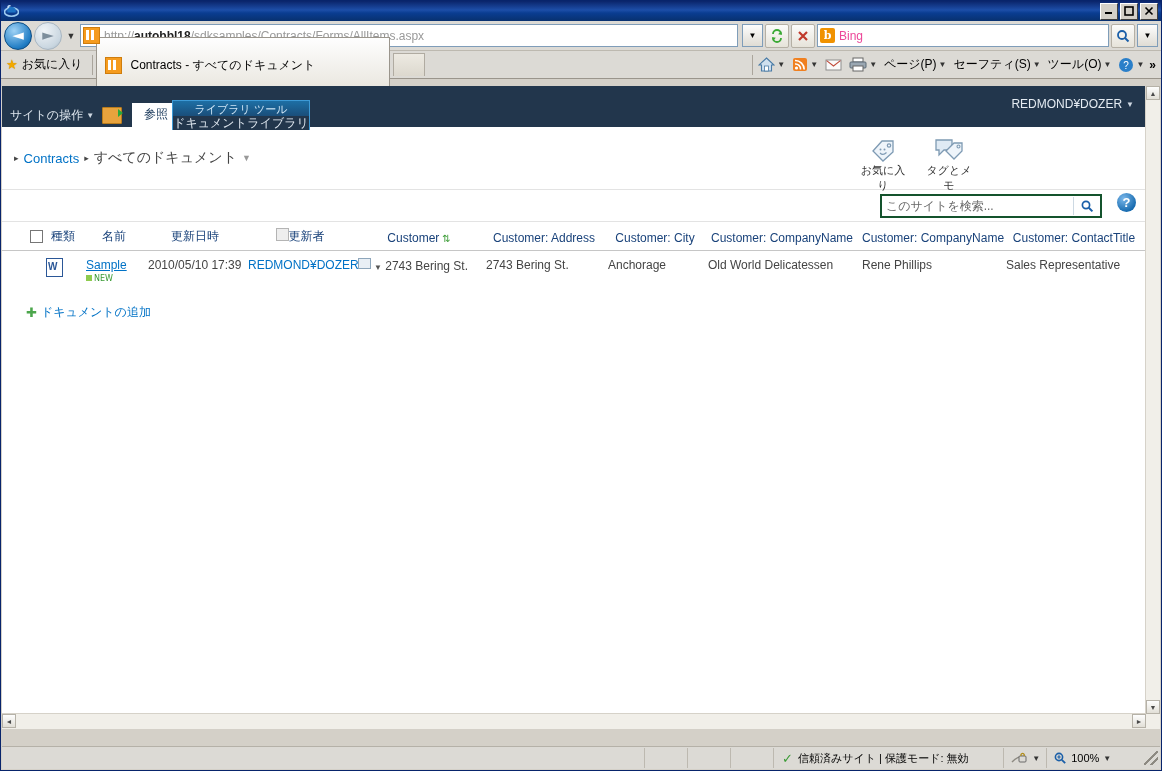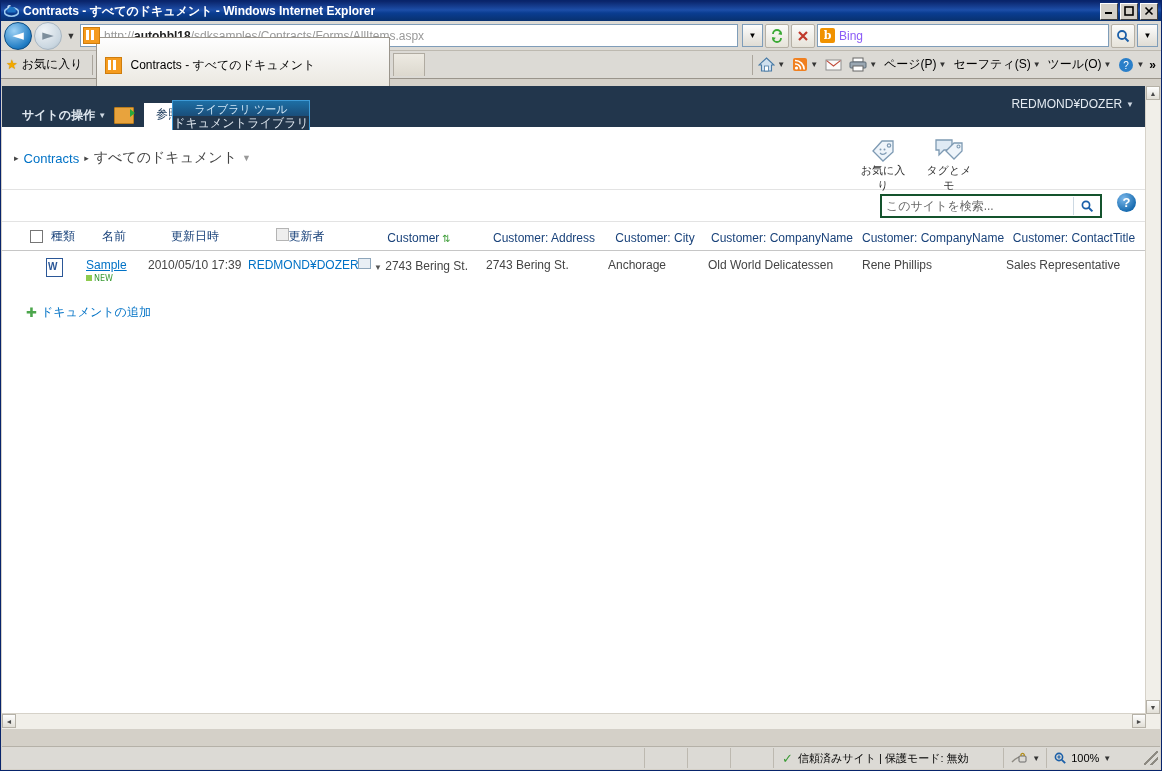--- a/index.html
+++ b/index.html
@@ -38,21 +38,21 @@
   .sp-ico:after{content:"";position:absolute;left:7px;top:2px;width:3px;height:10px;background:#fff;}
   .urltext{font-size:12px;color:#999;white-space:nowrap;overflow:hidden;}
   .urltext b{color:#222;font-weight:bold;text-align:right;}
   .urldrop{width:19px;height:21px;border:1px solid #7f9db9;background:linear-gradient(#fdfdfd,#dfdcd4);
            display:flex;align-items:center;justify-content:center;font-size:8px;color:#000;}
   .sqbtn{width:22px;height:22px;border:1px solid #b5b0a5;background:linear-gradient(#fcfcfb,#e6e3da);
          display:flex;align-items:center;justify-content:center;border-radius:2px;}
   .searchbox{width:290px;height:21px;background:#fff;border:1px solid #7f9db9;display:flex;align-items:center;}
   .bingb{width:15px;height:15px;background:#f09200;margin:0 4px 0 2px;border-radius:2px;color:#fff;
          font-weight:bold;font-size:11px;line-height:15px;text-align:center;font-family:"DejaVu Serif",serif;}
-  .bingtxt{color:#8b5cf6;font-size:12px;}
+  .bingtxt{color:#ec4899;font-size:12px;}
 
   
   .favbar{height:27px;background:#dcdad5;display:flex;align-items:center;padding:0 2px;gap:3px;
           border-bottom:1px solid #9a958c;}
   .favbtn{display:flex;align-items:center;gap:4px;padding:2px 6px 2px 3px;font-size:12px;color:#000;}
   .star{color:#f2a900;font-size:13px;line-height:1;text-shadow:0 0 1px #b57a00;}
   .vdiv{width:1px;height:20px;background:#aaa59c;}
   .tab{height:22px;min-width:280px;background:linear-gradient(#fefefe,#e8e5dd);
        border:1px solid #9a958c;border-bottom:none;display:flex;align-items:center;gap:5px;padding:16px 6px;font-size:12px;}
   .tab2{width:30px;height:22px;background:linear-gradient(#edeae2,#dcd8ce);border:1px solid #b0aba1;border-bottom:none;}
@@ -61,21 +61,21 @@
   .caret{font-size:8px;color:#333;}
 
   
   .page{position:absolute;left:1px;top:85px;right:1px;bottom:41px;background:#fff;overflow:hidden;}
   .pagearea{position:absolute;left:0;top:0;right:14px;bottom:15px;overflow:hidden;background:#fff;}
 
   
   .ribbon{height:41px;background:#21374f;position:relative;}
   .ribtop{position:absolute;left:0;top:0;right:0;height:41px;background:#22364c;}
   .ribrow{position:absolute;left:0;top:17px;height:24px;right:0;display:flex;align-items:center;}
-  .siteact{color:#dfe7ef;font-size:12px;padding-left:20px;display:flex;align-items:center;gap:3px;font-weight:bold;}
+  .siteact{color:#dfe7ef;font-size:12px;padding-left:8px;display:flex;align-items:center;gap:3px;}
   .ribicon{width:18px;height:15px;margin-left:8px;background:#e8a33d;border:1px solid #b97c1c;position:relative;border-radius:1px;}
   .ribicon:after{content:"";position:absolute;right:-2px;top:1px;border-left:5px solid #2aa83b;border-top:4px solid transparent;border-bottom:4px solid transparent;}
   .tabbrowse{background:#fff;color:#1b3a5c;font-size:12px;padding:4px 12px 5px;margin-left:10px;height:15px;line-height:15px;}
   .libtools{position:absolute;left:170px;top:14px;width:138px;height:41px;}
   .libtools .lt-hd{height:16px;background:linear-gradient(#1d6fa5,#1a4e7a);color:#cfe6f7;font-size:11px;text-align:center;line-height:16px;border-left:1px solid #3d9ad6;border-right:1px solid #3d9ad6;border-top:1px solid #3d9ad6;box-sizing:border-box;}
   .lt-tabs{height:14px;display:flex;align-items:center;justify-content:space-around;background:#22364c;border-left:1px solid #3d9ad6;border-right:1px solid #3d9ad6;box-sizing:border-box;}
   .lt-tabs span{color:#dfe7ef;font-size:12px;}
   .userinfo{position:absolute;right:12px;top:11px;color:#e4ebf2;font-size:12px;display:flex;align-items:center;gap:4px;}
 
   
@@ -138,21 +138,20 @@
 <div class="win">
 
   <div class="titlebar">
     <span class="ie-logo">
       <svg width="15" height="15" viewBox="0 0 15 15">
         <ellipse cx="7.5" cy="8" rx="7" ry="4.2" fill="none" stroke="#9ecbf0" stroke-width="1.6"></ellipse>
         <path d="M3.5 8.5 A4.3 4.3 0 1 1 11.6 8.5 Z" fill="#1d72c4"></path>
         <path d="M6.5 2.2 C5 1 3.2 2.6 4.4 4.2" fill="none" stroke="#c8e2f7" stroke-width="1.5"></path>
       </svg>
     </span>
-    <span class="ttl">Contracts - すべてのドキュメント - Windows Internet Explorer</span>
     <span class="winbtns">
       <span class="wb">
         <svg width="10" height="10">
             <rect x="1" y="6" width="7" height="2" fill="#000"></rect>
           </svg>
       </span>
       <span class="wb">
         <svg width="10" height="10">
             <rect x="1" y="1" width="8" height="8" fill="none" stroke="#000" stroke-width="1.6"></rect>
           </svg>

